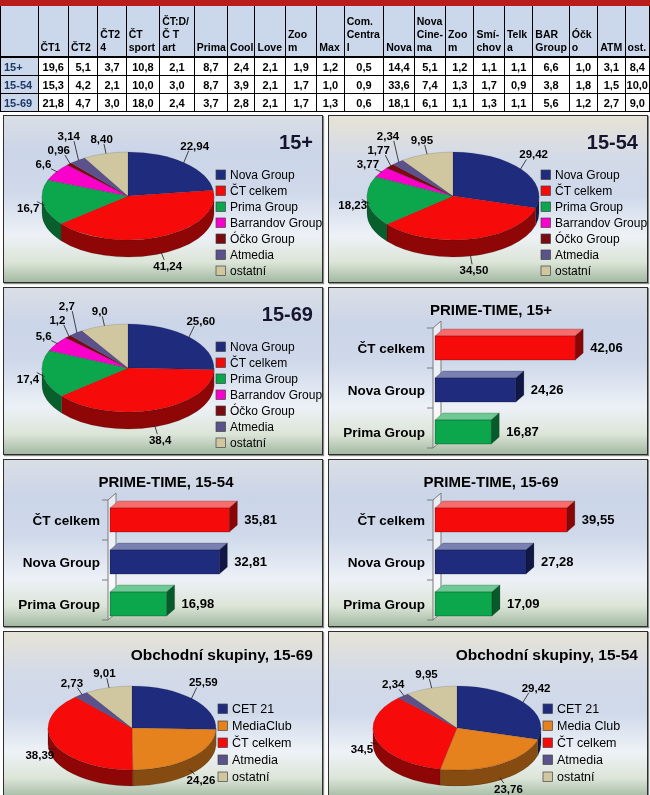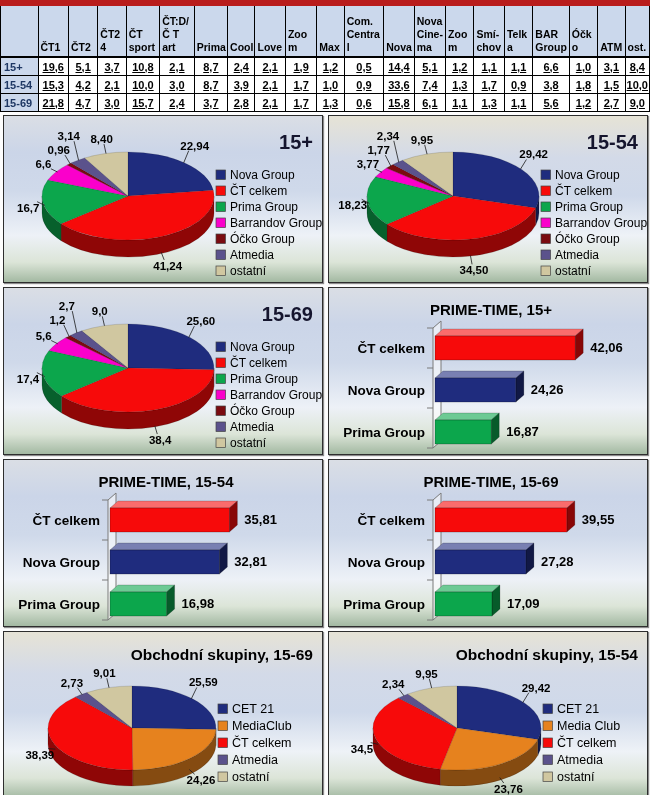--- a/index.html
+++ b/index.html
@@ -14,21 +14,21 @@
   table.share-table thead th{
     background:#CBD8EC;height:47px;vertical-align:bottom;text-align:left;
     font-size:10.5px;line-height:13px;padding:1px 1px 2px 2px;border-top:6px solid #b91c1c;
     border-bottom:2px solid #000;word-wrap:break-word;}
   table.share-table thead th.corner{background:#CBD8EC;}
   table.share-table tbody th{
     background:#CBD8EC;color:#1F3864;font-size:11px;text-align:left;
     padding:1px 0 1px 3px;border-bottom:1.5px solid #000;}
   table.share-table tbody td{
     background:#FFFFFF;font-size:11px;text-align:center;height:17px;
-    border-bottom:1.5px solid #000;padding:0;text-decoration:underline;}
+    border-bottom:1.5px solid #000;padding:0;}
 
   
   .grid{display:grid;grid-template-columns:325px 325px;grid-auto-rows:172px;margin-top:1px;}
   .panel{width:318px;height:166px;margin:2px 2px 2px 3px;border:1px solid #2E2E2E;
     box-shadow:1px 1px 1px rgba(0,0,0,.45);}
   .panel.cool{background:linear-gradient(180deg,#DADEE5 0%,#CBD5E8 22%,#CFD9EA 45%,#EDF1F7 72%,#DCE5D8 88%,#A3B9A2 100%);}
   .panel.warm{background:linear-gradient(180deg,#E6E3D6 0%,#D3DAE8 25%,#CFD9EA 48%,#EEF2F7 72%,#DCE5D8 88%,#A3B9A2 100%);}
   .panel svg{display:block;}
 </style>
 </head>
@@ -129,29 +129,29 @@
           <td>3,8</td>
           <td>1,8</td>
           <td>1,5</td>
           <td>10,0</td>
         </tr>
         <tr>
           <th>15-69</th>
           <td>21,8</td>
           <td>4,7</td>
           <td>3,0</td>
-          <td>15,7</td>
+          <td>18,0</td>
           <td>2,4</td>
           <td>3,7</td>
           <td>2,8</td>
           <td>2,1</td>
           <td>1,7</td>
           <td>1,3</td>
           <td>0,6</td>
-          <td>15,8</td>
+          <td>18,1</td>
           <td>6,1</td>
           <td>1,1</td>
           <td>1,3</td>
           <td>1,1</td>
           <td>5,6</td>
           <td>1,2</td>
           <td>2,7</td>
           <td>9,0</td>
         </tr>
       </tbody>

